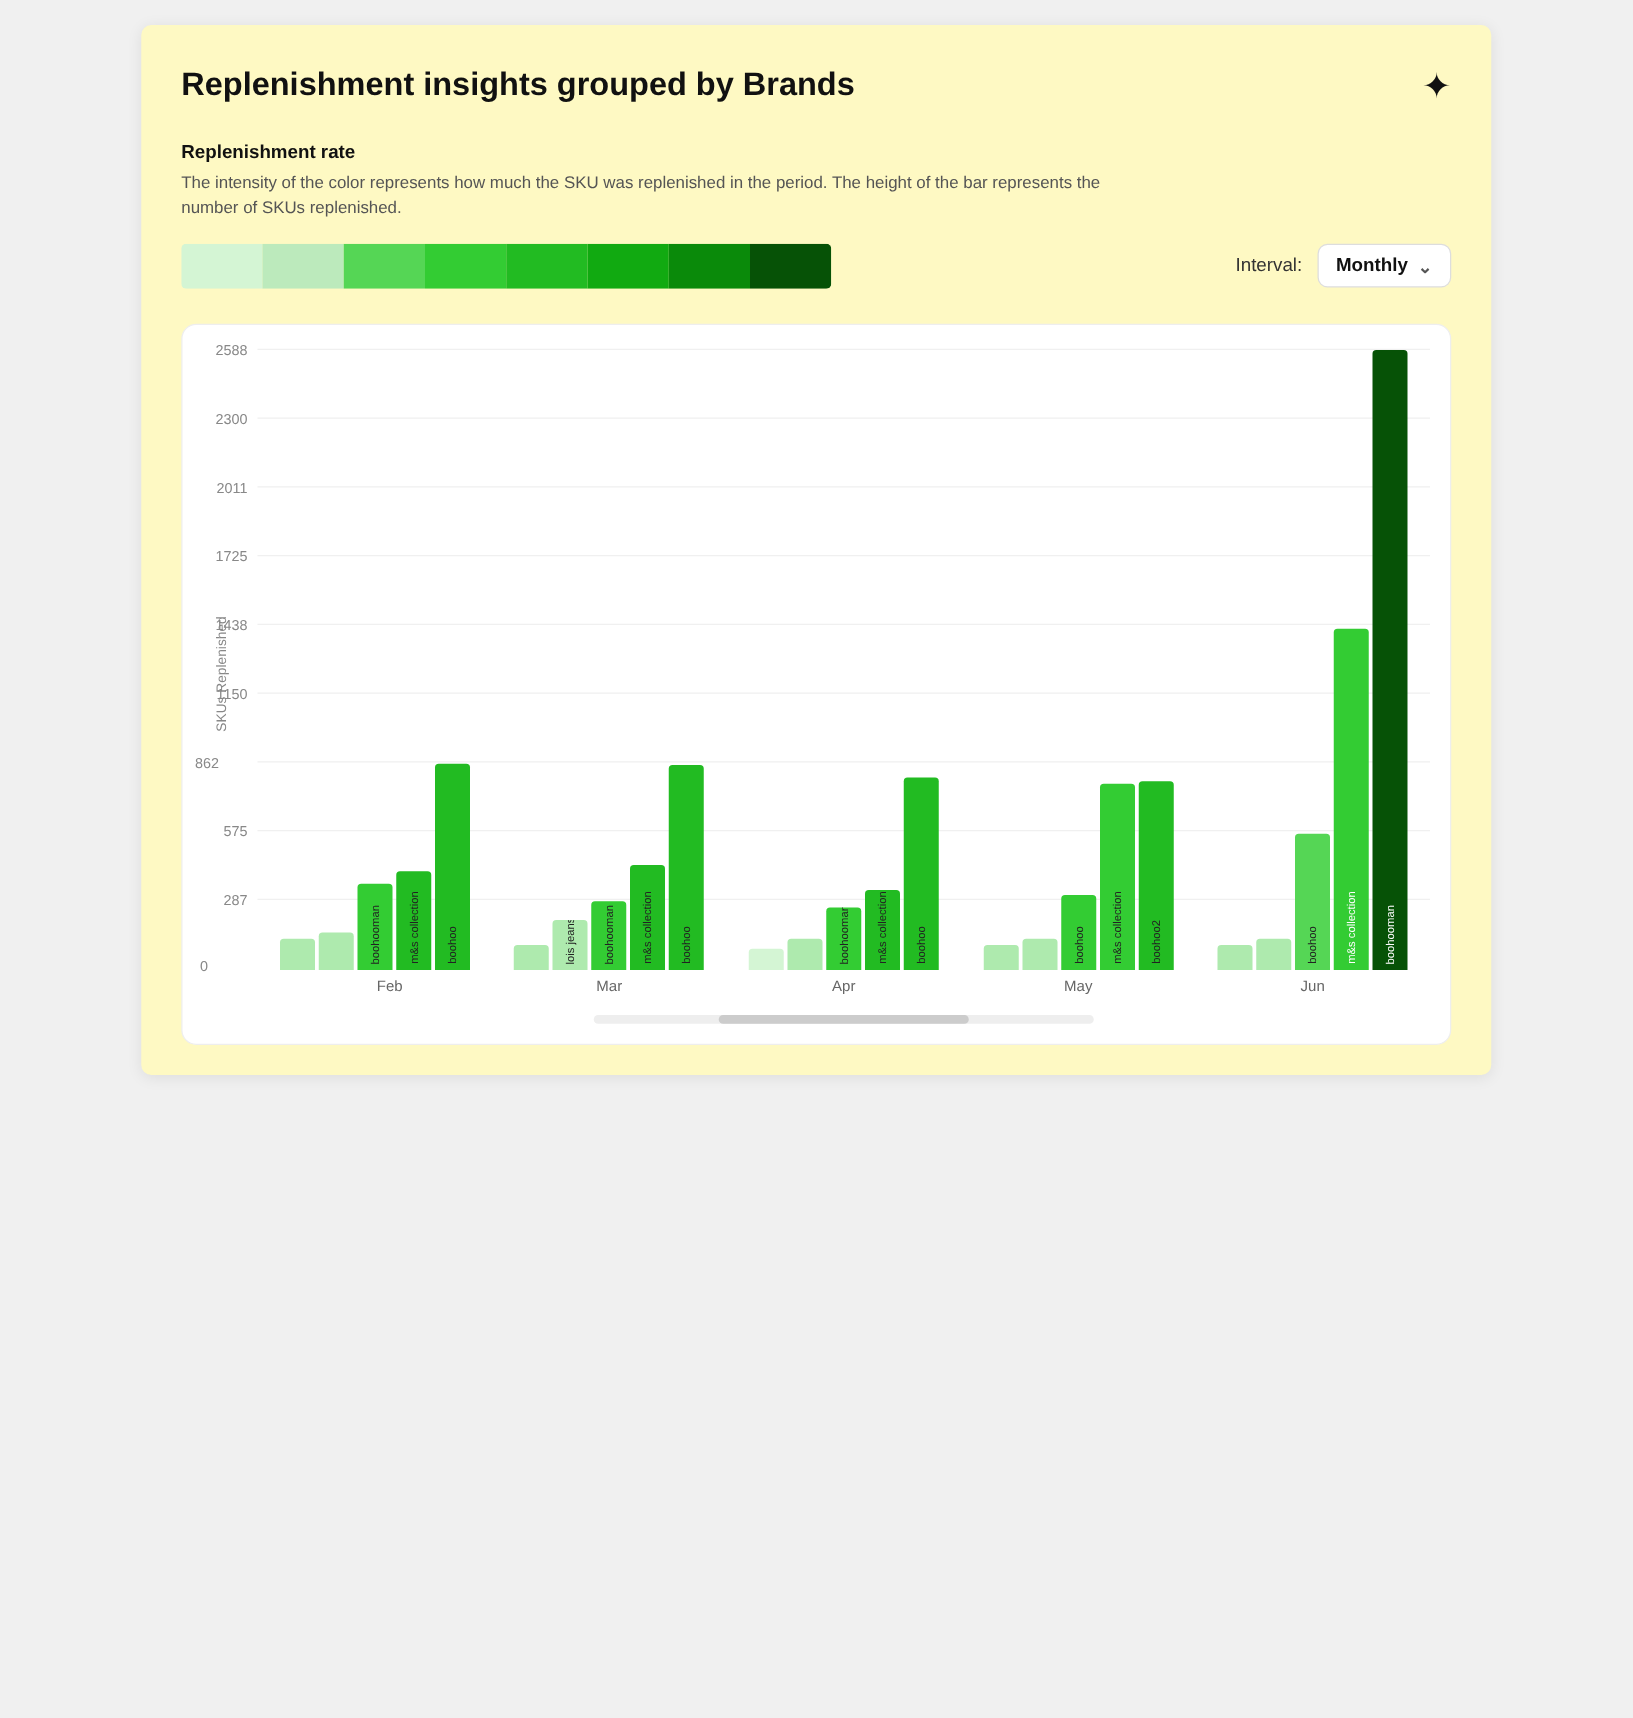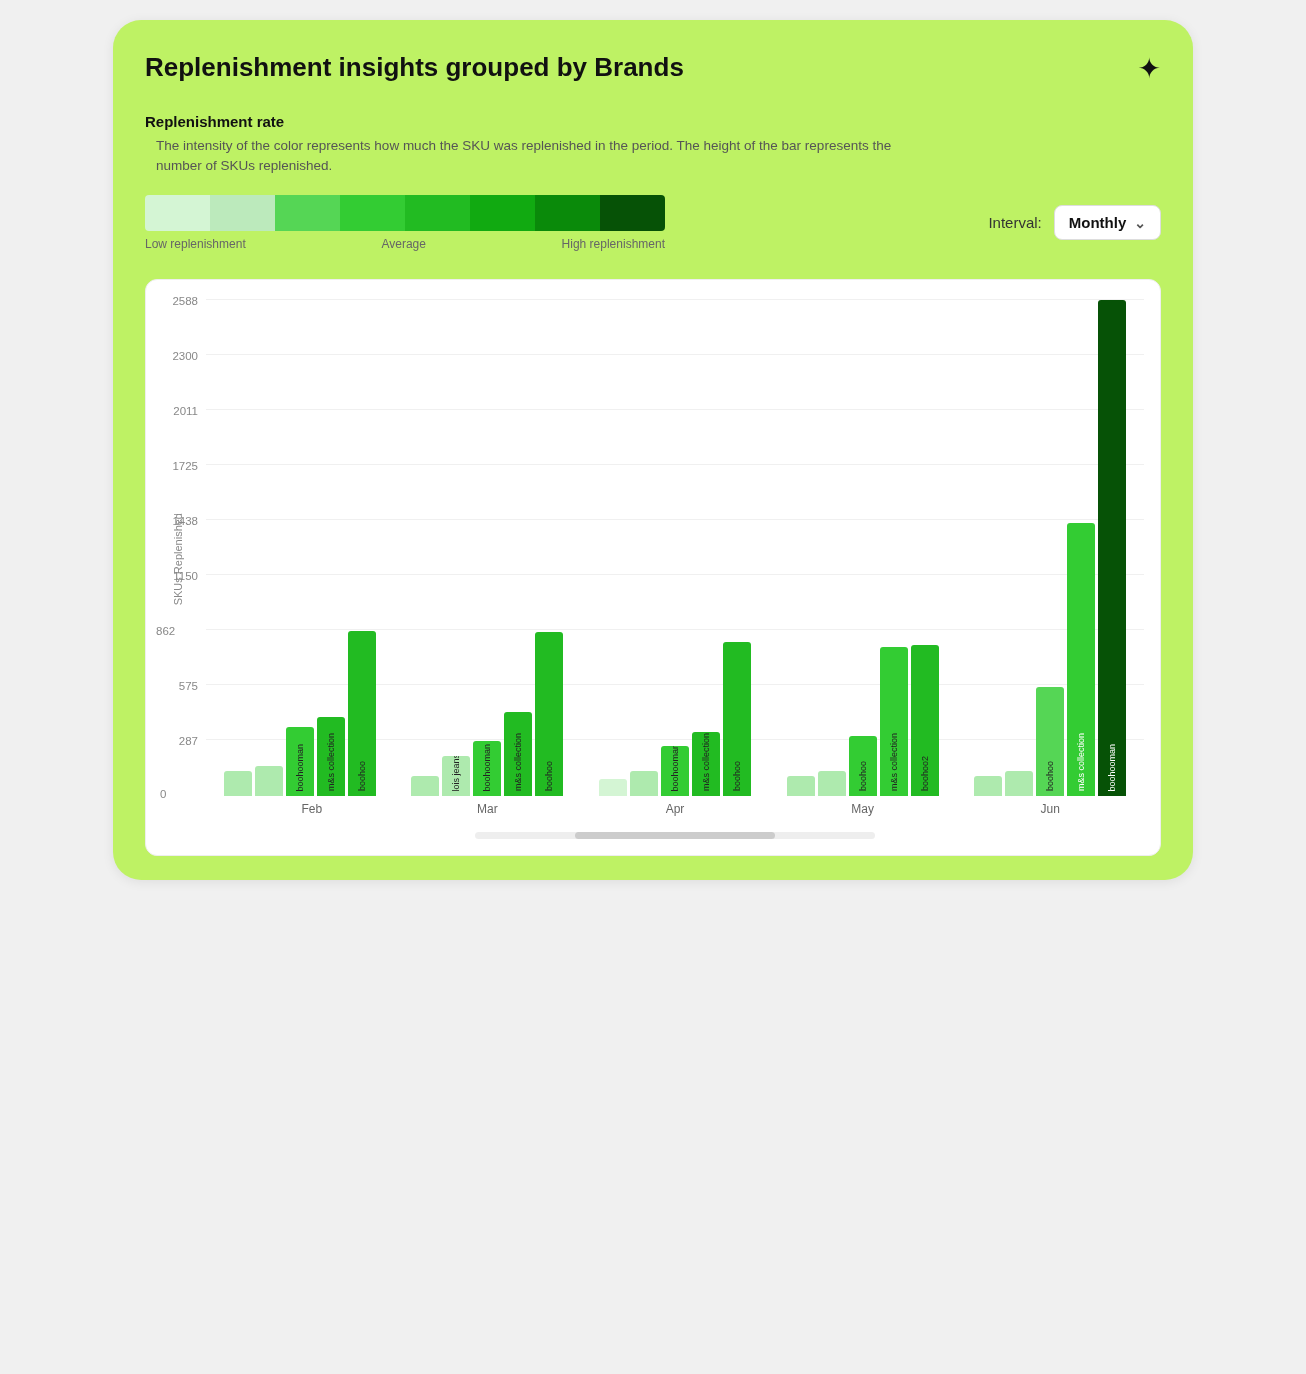--- a/index.html
+++ b/index.html
@@ -6,22 +6,22 @@
     body {
       font-family: -apple-system, BlinkMacSystemFont, 'Segoe UI', sans-serif;
       background: #f0f0f0;
       display: flex;
       justify-content: center;
       align-items: flex-start;
       padding: 20px;
       min-height: 100vh;
     }
     .card {
-      background: #bef264;
-      border-radius: 28px;
+      background: #fef9c3;
+      border-radius: 8px;
       padding: 32px 32px 24px 32px;
       width: 1080px;
       box-shadow: 0 2px 12px rgba(0,0,0,0.08);
       position: relative;
     }
     .card-header {
       display: flex;
       justify-content: space-between;
       align-items: flex-start;
       margin-bottom: 28px;
@@ -40,21 +40,20 @@
       font-weight: 700;
       color: #111;
       margin-bottom: 6px;
     }
     .section-desc {
       font-size: 13.5px;
       color: #555;
       line-height: 1.5;
       max-width: 780px;
       margin-bottom: 18px;
-      margin-left: 11px;
     }
     .legend-interval-row {
       display: flex;
       align-items: center;
       justify-content: space-between;
       margin-bottom: 28px;
     }
     .legend-area {
       display: flex;
       flex-direction: column;
@@ -158,25 +157,20 @@
       <div class="legend-area">
         <div class="legend-bar">
           <div class="legend-bar-segment" style="background:#d4f5d4;"></div>
           <div class="legend-bar-segment" style="background:#bceabc;"></div>
           <div class="legend-bar-segment" style="background:#55d655;"></div>
           <div class="legend-bar-segment" style="background:#33cc33;"></div>
           <div class="legend-bar-segment" style="background:#22bb22;"></div>
           <div class="legend-bar-segment" style="background:#11aa11;"></div>
           <div class="legend-bar-segment" style="background:#0a8a0a;"></div>
           <div class="legend-bar-segment" style="background:#065206;"></div>
-        </div>
-        <div class="legend-labels">
-          <span class="legend-label">Low replenishment</span>
-          <span class="legend-label">Average</span>
-          <span class="legend-label">High replenishment</span>
         </div>
       </div>
       <div class="interval-control">
         <span class="interval-label">Interval:</span>
         <div class="interval-select">
           <span>Monthly</span>
           <span class="chevron">⌄</span>
         </div>
       </div>
     </div>

